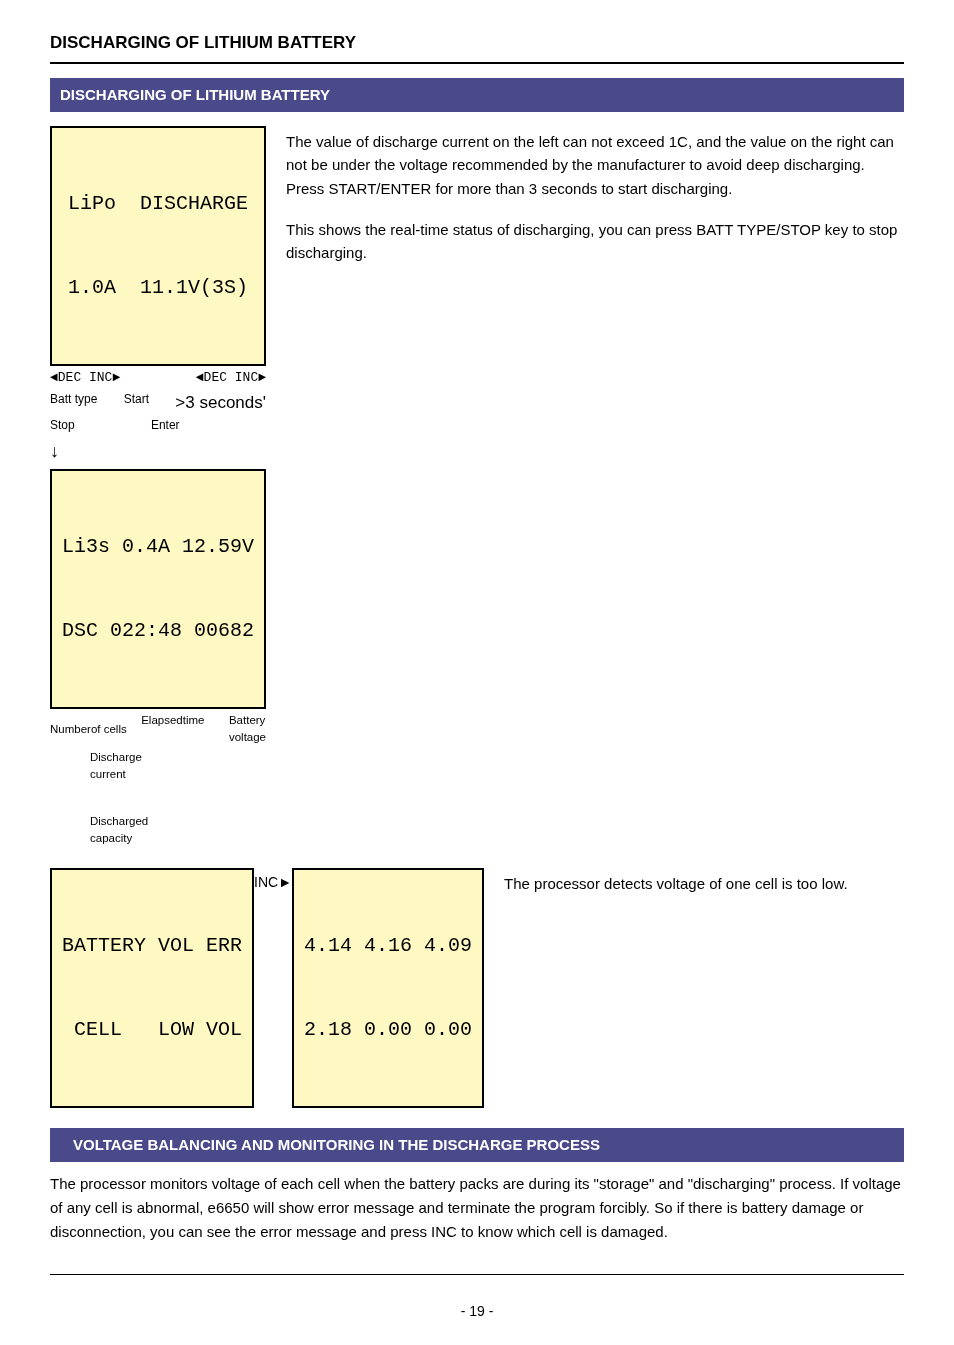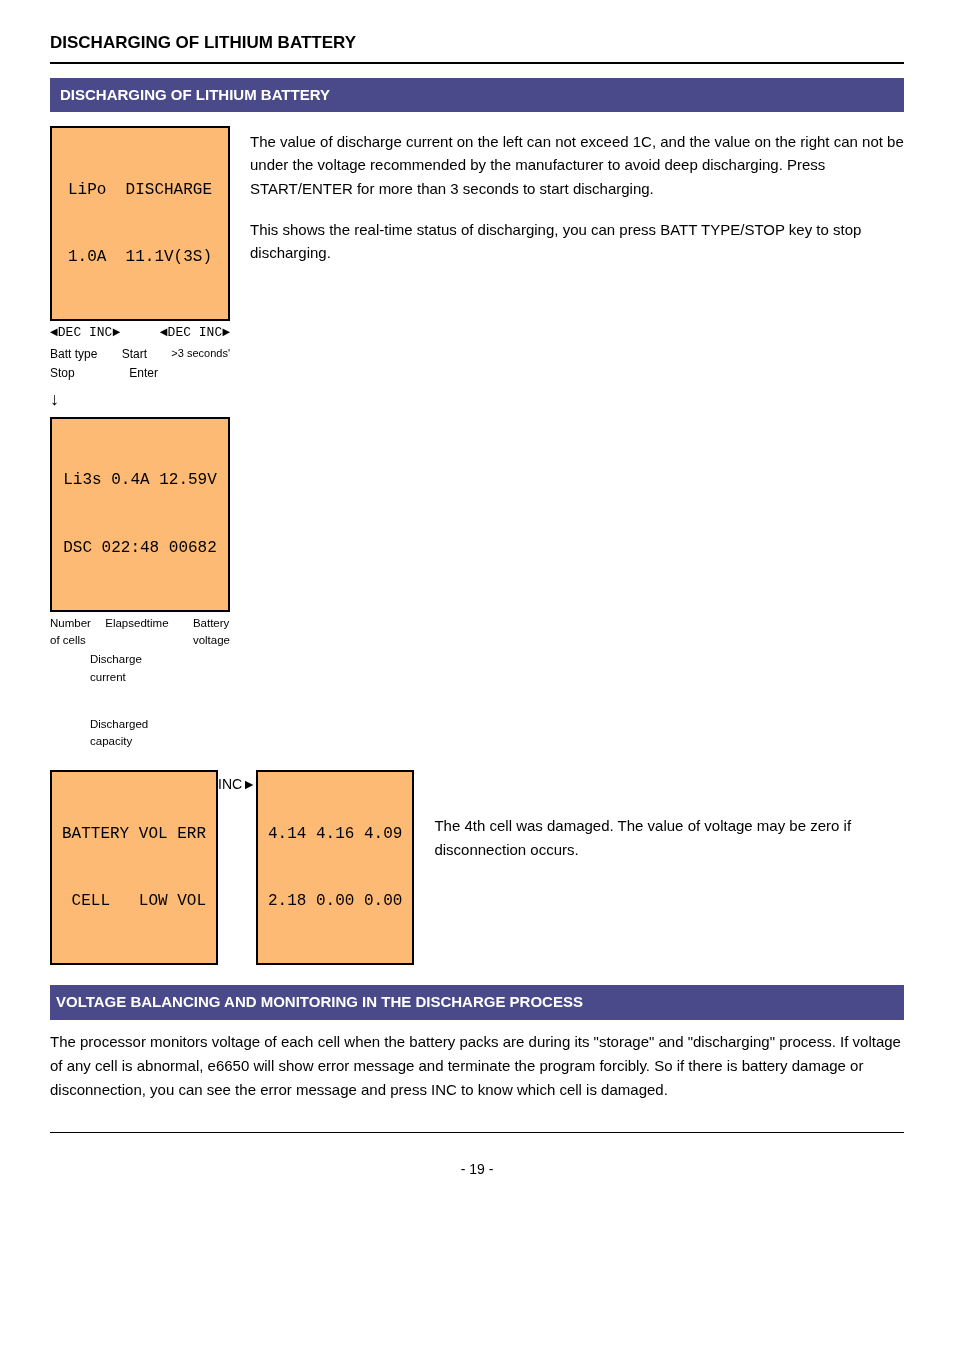--- a/index.html
+++ b/index.html
@@ -35,24 +35,24 @@
     .diagram-row {
       display: flex;
       gap: 20px;
       align-items: flex-start;
       margin-bottom: 20px;
     }
 
     .lcd-box {
       border: 2.5px solid #000;
       font-family: 'Courier New', Courier, monospace;
-      font-size: 16px;
+      font-size: 20px;
       padding: 6px 10px;
       line-height: 1.4;
-      background: #fdba74;
+      background: #fef9c3;
       white-space: pre;
       min-width: 150px;
       text-align: center;
     }
 
     .lcd-box-wide {
       min-width: 180px;
     }
 
     .arrow-down {
@@ -83,21 +83,21 @@
       font-size: 14px;
       margin: 4px 0 2px 0;
     }
 
     
     .voltage-section-header {
       background: #4a4a8a;
       color: #fff;
       font-weight: bold;
       font-size: 15px;
-      padding: 6px 6px;
+      padding: 6px 23px;
       margin-bottom: 10px;
     }
 
     .bottom-text {
       font-size: 15px;
       line-height: 1.6;
       margin-bottom: 30px;
     }
 
     .page-number {
@@ -129,37 +129,37 @@
     </div>
 
     <div style="display:flex; justify-content:space-between; width:100%; font-family:'Courier New',monospace; font-size:13px; margin-top:2px;">
       <span>◄DEC INC►</span>
       <span>◄DEC INC►</span>
     </div>
 
     <div style="display:flex; justify-content:space-between; width:100%; font-size:12px; margin-top:2px;">
       <span>Batt type</span>
       <span>Start</span>
-      <span style="font-size:11px;">&gt;3 seconds'</span>
+      <span style="font-size:17px;">&gt;3 seconds'</span>
     </div>
 
     <div style="display:flex; justify-content:space-between; width:60%; font-size:12px; margin-top:1px;">
       <span>Stop</span>
       <span>Enter</span>
     </div>
 
     <div class="arrow-down">↓</div>
 
     <div class="lcd-box lcd-box-wide">
       <div>Li3s 0.4A 12.59V</div>
       <div>DSC 022:48 00682</div>
     </div>
 
     <div style="display:flex; justify-content:space-between; width:100%; font-size:11.5px; margin-top:3px;">
-      <div style="display:flex;flex-direction:column;align-items:flex-start;">
+      <div style="display:flex;flex-direction:row;align-items:center;">
         <span>Number</span>
         <span>of cells</span>
       </div>
       <div style="display:flex;align-items:flex-start;">
         <span>Elapsed</span>
         <span>time</span>
       </div>
       <div style="display:flex;flex-direction:column;align-items:flex-start;margin-left:10px;">
         <span>Battery</span>
         <span>voltage</span>
@@ -193,21 +193,21 @@
       <div class="inc-arrow">
         <span>INC►</span>
       </div>
       <div class="lcd-box">
         <div>4.14 4.16 4.09</div>
         <div>2.18 0.00 0.00</div>
       </div>
     </div>
 
     <div style="display:flex; flex-direction:column; gap:30px; flex:1;">
-      <div class="desc-text" style="margin-top:40px;">The 4th cell was damaged. The value of voltage may be zero if disconnection occurs.</div>
+      <div class="desc-text">The processor detects voltage of one cell is too low.</div>
     </div>
   </div>
 </div>
 
 <div class="voltage-section-header">VOLTAGE BALANCING AND MONITORING IN THE DISCHARGE PROCESS</div>
 
 <div class="bottom-text">The processor monitors voltage of each cell when the battery packs are during its "storage" and "discharging" process. If voltage of any cell is abnormal, e6650 will show error message and terminate the program forcibly. So if there is battery damage or disconnection, you can see the error message and press INC to know which cell is damaged.</div>
 
 <div class="page-number">- 19 -</div>
 

